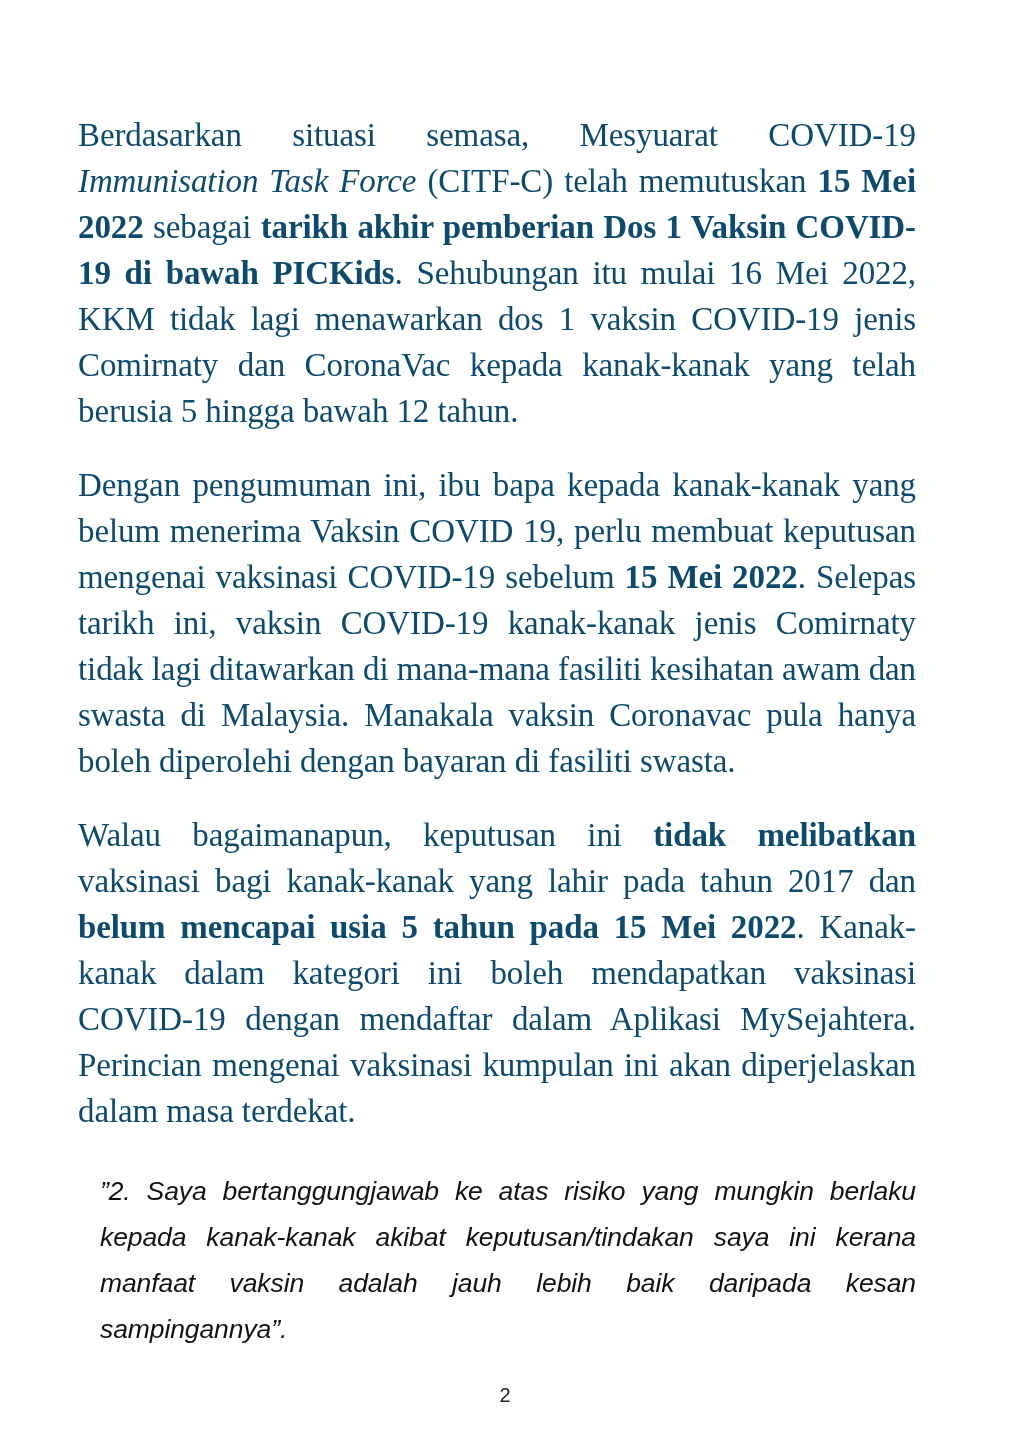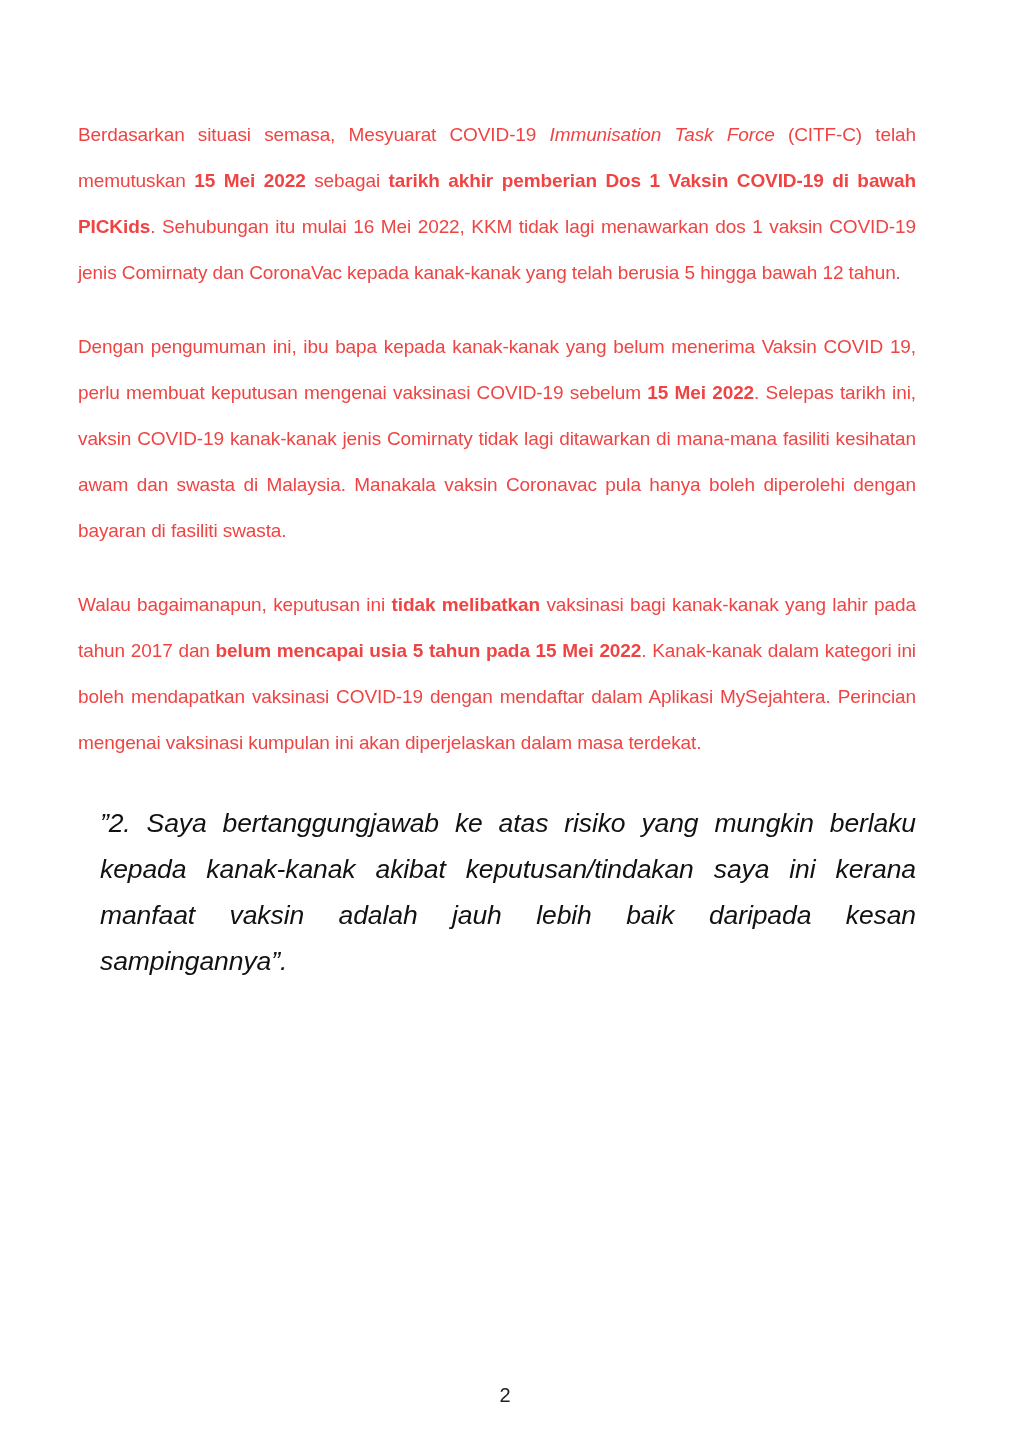--- a/index.html
+++ b/index.html
@@ -24,27 +24,28 @@
     background: #ffffff;
   }
   .content {
     position: absolute;
     left: 78px;
     top: 112px;
     width: 838px;
   }
   p.para {
     margin: 0 0 28px 0;
-    font-size: 19px;
+    font-size: 33px;
     line-height: 46px;
     text-align: justify;
     text-justify: inter-word;
     letter-spacing: -0.1px;
     word-spacing: 0px;
-    color: #ef4444;
+    color: #0c4a6e;
+    font-family: Liberation Serif, serif;
   }
   p.para:last-child {
     margin-bottom: 0;
   }
   .b {
     font-weight: bold;
   }
   .i {
     font-style: italic;
   }

